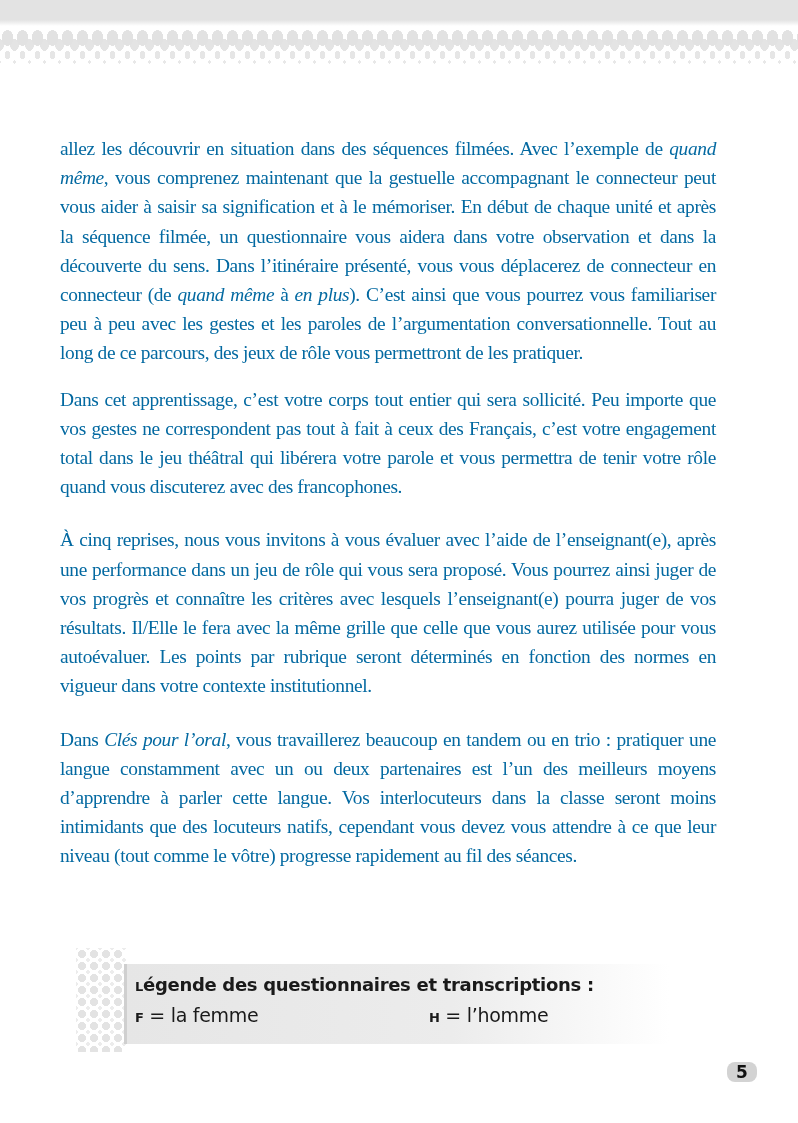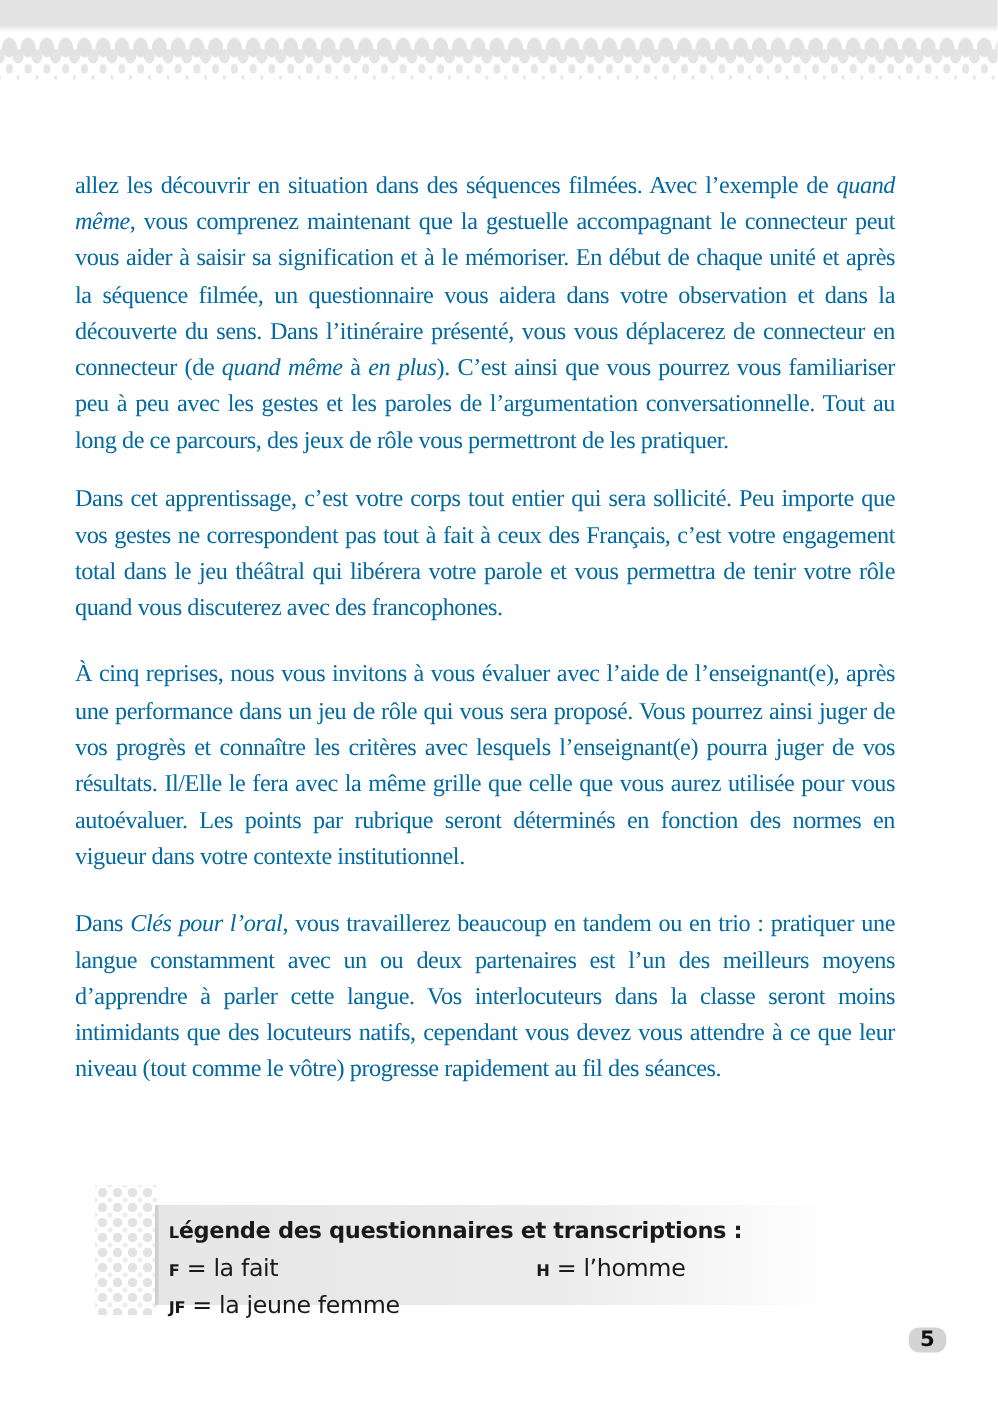--- a/index.html
+++ b/index.html
@@ -80,24 +80,21 @@
   </p>
 </div>
 
 <div class="legend-box">
   <div class="legend-dots"></div>
   <div class="legend-panel">
     <div class="legend-title">
       <span class="small-l">L</span><span>égende des questionnaires et transcriptions :</span>
     </div>
     <div class="legend-item li-1">
-      <span class="abbr">F</span><span> = </span><span>la fait</span>
+      <span class="abbr">F</span><span> = </span><span>la femme</span>
     </div>
     <div class="legend-item li-2">
       <span class="abbr">H</span><span> = </span><span>l’homme</span>
-    </div>
-    <div class="legend-item li-3">
-      <span class="abbr">JF</span><span> = </span><span>la jeune femme</span>
     </div>
   </div>
 </div>
 
 <div class="page-number">5</div>
 
 </body></html>

